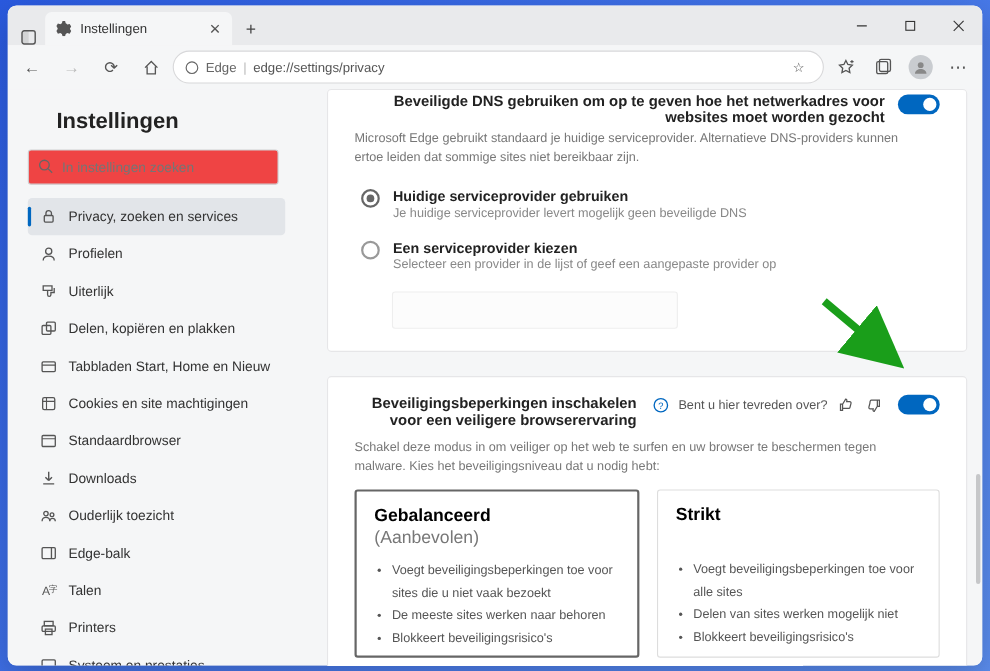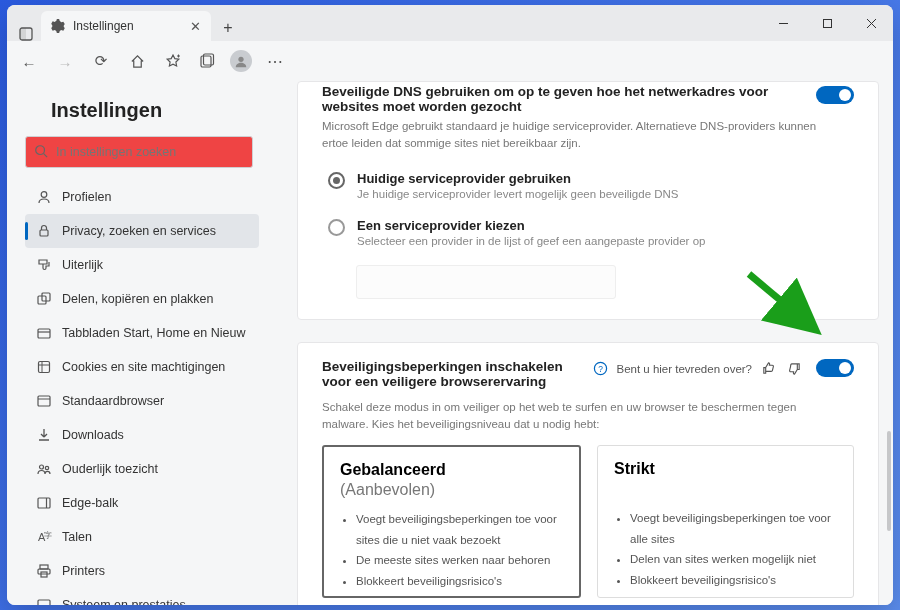--- a/index.html
+++ b/index.html
@@ -32,21 +32,21 @@
   .sidebar h1 { font-size:20px; font-weight:600; margin-bottom:14px; padding-left:26px; color:#222; }
   .search { position:relative; margin-bottom:12px; margin-right:6px; }
   .search input { width:100%; height:32px; border:1px solid #cfcfd2; border-radius:3px; padding:0 10px 0 30px; background:#ef4444; font-size:12.5px; outline:none; }
   .search .sicon { position:absolute; left:9px; top:8px; color:#666; }
   .nav-item { height:34px; display:flex; align-items:center; gap:10px; padding:0 8px 0 10px; font-size:12.5px; color:#333; border-radius:4px; cursor:pointer; position:relative; }
   .nav-item.active { background:#e2e5e9; font-weight:500; }
   .nav-item.active::before { content:""; position:absolute; left:0; top:8px; bottom:8px; width:3px; background:#0067c0; border-radius:2px; }
   .nav-icon { width:17px; display:flex; justify-content:center; color:#555; }
   .main { flex:1; overflow-y:auto; padding:0 14px 20px 30px; position:relative; }
   .card { background:#fff; border:1px solid #e6e6e8; border-radius:4px; padding:16px 24px 18px; margin-bottom:22px; margin-top:0; }
-  .card h3 { font-size:13.5px; font-weight:600; color:#222; margin-bottom:4px; }
+  .card h3 { font-size:13.5px; font-weight:600; color:#222; margin-bottom:4px;text-align:right; }
   .card .sub { font-size:11.5px; color:#777; line-height:1.5; margin-bottom:12px; max-width:520px; }
   .radio-opt { display:flex; gap:12px; padding:6px 0 12px 6px; }
   .radio { width:17px; height:17px; border:2px solid #999; border-radius:50%; flex-shrink:0; position:relative; cursor:pointer; margin-top:1px; }
   .radio.selected { border-color:#666; }
   .radio.selected::after { content:""; position:absolute; inset:3px; background:#666; border-radius:50%; }
   .opt-txt .t { font-size:13px; font-weight:600; color:#222; }
   .opt-txt .s { font-size:11.5px; color:#888; margin-top:2px; }
   .disabled-field { margin:6px 0 2px 34px; height:34px; width:260px; border:1px solid #eee; border-radius:3px; background:#fcfcfc; }
   .toggle-row { display:flex; align-items:flex-start; gap:12px; }
   .toggle-row .hdr { flex:1; }
@@ -107,20 +107,31 @@
 
   <div class="addrrow">
     <div class="navbtn">←</div>
     <div class="navbtn disabled">→</div>
     <div class="navbtn">⟳</div>
     <div class="navbtn">
         <svg width="15" height="15" viewBox="0 0 16 16">
           <path fill="none" stroke="#555" stroke-width="1.3" d="M2 8l6-6 6 6M4 7v7h8V7"></path>
         </svg>
       </div>
+    <div class="addrbar">
+      <svg width="13" height="13" viewBox="0 0 16 16">
+          <circle cx="8" cy="8" r="6.5" fill="none" stroke="#666" stroke-width="1.3"></circle>
+        </svg>
+      <span class="edge-lbl">Edge</span>
+      <span class="sep">|</span>
+      <span class="url">edge://settings/privacy</span>
+      <div class="addr-right">
+        <div class="addr-icn">☆</div>
+      </div>
+    </div>
     <div class="right-icns">
       <div class="right-icn">
           <svg width="16" height="16" viewBox="0 0 16 16">
             <path fill="none" stroke="#555" stroke-width="1.2" d="M8 2l1.8 3.6 4 .6-2.9 2.8.7 4L8 11.1 4.4 13l.7-4L2.2 6.2l4-.6z"></path>
             <line x1="12" y1="3" x2="15" y2="3" stroke="#555"></line>
             <line x1="13.5" y1="1.5" x2="13.5" y2="4.5" stroke="#555"></line>
           </svg>
         </div>
       <div class="right-icn">
           <svg width="16" height="16" viewBox="0 0 16 16">
@@ -144,37 +155,37 @@
     <div class="sidebar">
       <h1>Instellingen</h1>
       <div class="search">
         <span class="sicon"><svg width="14" height="14" viewBox="0 0 16 16">
               <circle cx="7" cy="7" r="5" fill="none" stroke="#666" stroke-width="1.4"></circle>
               <line x1="11" y1="11" x2="15" y2="15" stroke="#666" stroke-width="1.4"></line>
             </svg></span>
         <input type="text" placeholder="In instellingen zoeken" style="">
       </div>
       <div id="nav-list">
+          <div class="nav-item active">
+            <span class="nav-icon">
+              <svg width="16" height="16" viewBox="0 0 16 16">
+                <rect x="4" y="7" width="8" height="6" rx="1" fill="none" stroke="#555" stroke-width="1.2"></rect>
+                <path d="M5.5 7V5a2.5 2.5 0 015 0v2" fill="none" stroke="#555" stroke-width="1.2"></path>
+              </svg>
+            </span>
+            <span>Privacy, zoeken en services</span>
+          </div>
           <div class="nav-item">
             <span class="nav-icon">
               <svg width="16" height="16" viewBox="0 0 16 16">
                 <circle cx="8" cy="5.5" r="2.8" fill="none" stroke="#555" stroke-width="1.2"></circle>
                 <path d="M3 14c0-2.5 2.2-4 5-4s5 1.5 5 4" fill="none" stroke="#555" stroke-width="1.2"></path>
               </svg>
             </span>
             <span>Profielen</span>
-          </div>
-          <div class="nav-item active">
-            <span class="nav-icon">
-              <svg width="16" height="16" viewBox="0 0 16 16">
-                <rect x="4" y="7" width="8" height="6" rx="1" fill="none" stroke="#555" stroke-width="1.2"></rect>
-                <path d="M5.5 7V5a2.5 2.5 0 015 0v2" fill="none" stroke="#555" stroke-width="1.2"></path>
-              </svg>
-            </span>
-            <span>Privacy, zoeken en services</span>
           </div>
           <div class="nav-item">
             <span class="nav-icon">
               <svg width="16" height="16" viewBox="0 0 16 16">
                 <path d="M3 3h8v4H3z M7 7v4a1.5 1.5 0 003 0V9h3V5" fill="none" stroke="#555" stroke-width="1.2"></path>
               </svg>
             </span>
             <span>Uiterlijk</span>
           </div>
           <div class="nav-item">

